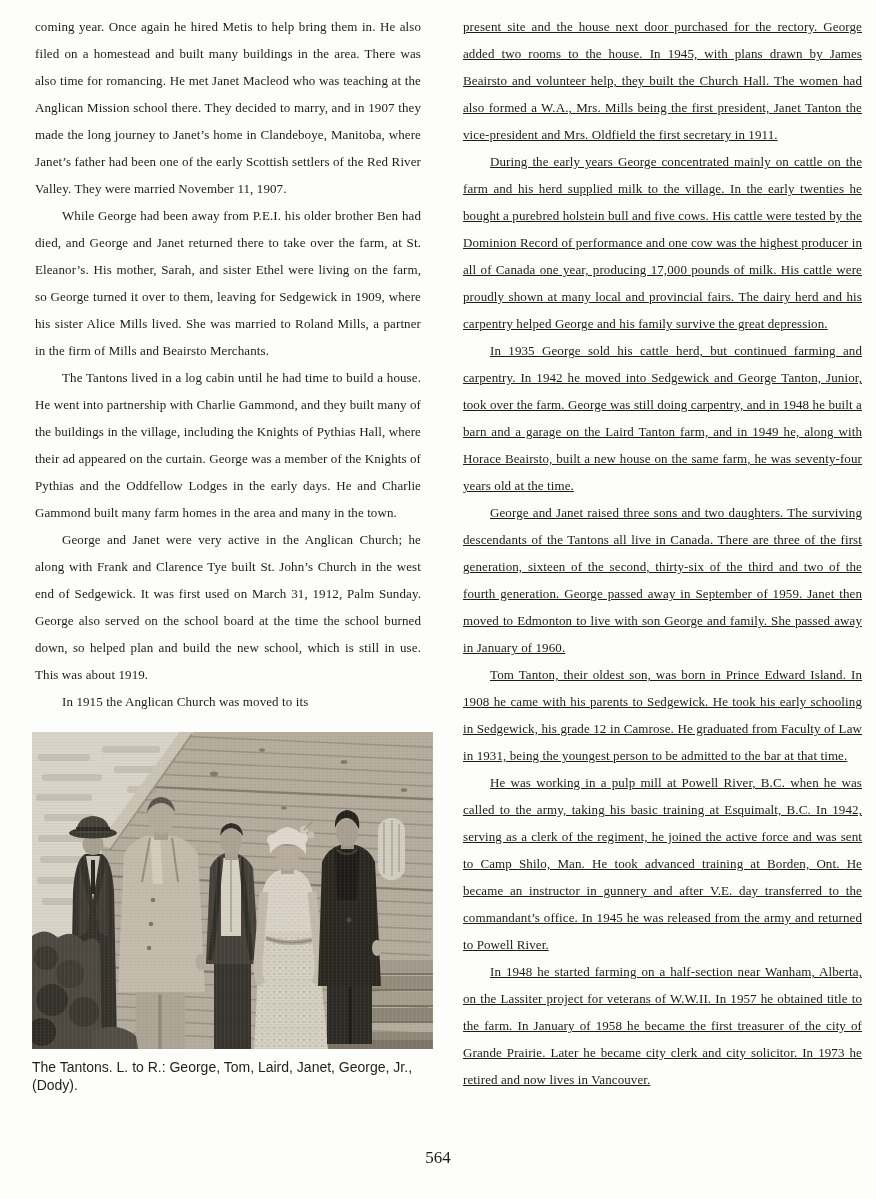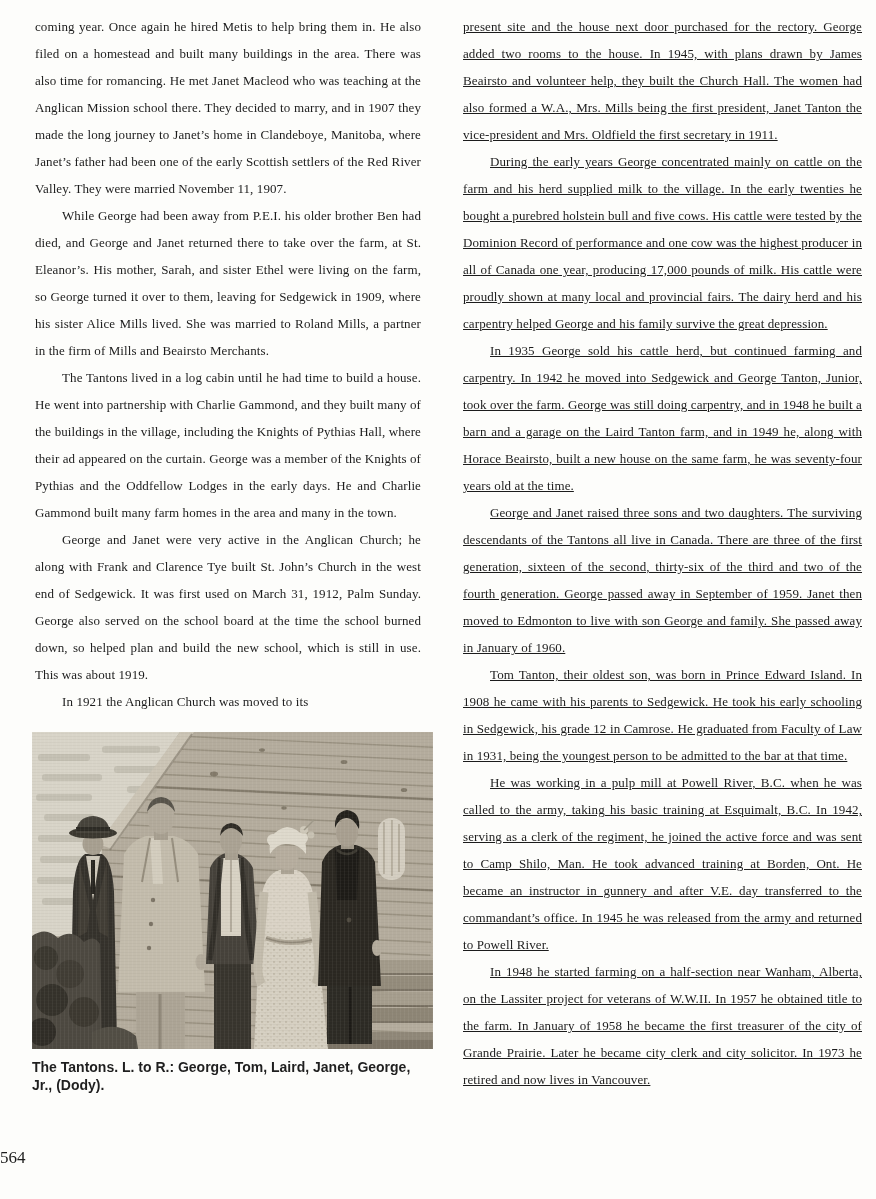--- a/index.html
+++ b/index.html
@@ -32,43 +32,44 @@
   .photo svg{display:block;}
   .grain{
     position:absolute;inset:0;
     background:
       repeating-linear-gradient(0deg, rgba(110,104,92,.06) 0 1px, transparent 1px 3px),
       repeating-linear-gradient(90deg, rgba(255,255,250,.05) 0 1px, transparent 1px 4px);
     pointer-events:none;
   }
   figcaption.caption{
     font-family:"Liberation Sans", sans-serif;
-    font-weight:bold;
+    font-weight:normal;
     font-size:14px;
     line-height:17.5px;
     color:#1f1f1f;
     margin-top:10px;
     width:401px;
     text-align:left;
   }
   .page-number{
     position:absolute;
     left:0;top:1148px;width:876px;
+    text-align:center;
     font-size:17px;
   }
 </style>
 </head>
 <body>
 
 <div class="col col-left">
   <p class="body-par">coming year. Once again he hired Metis to help bring them in. He also filed on a homestead and built many buildings in the area. There was also time for romancing. He met Janet Macleod who was teaching at the Anglican Mission school there. They decided to marry, and in 1907 they made the long journey to Janet’s home in Clandeboye, Manitoba, where Janet’s father had been one of the early Scottish settlers of the Red River Valley. They were married November 11, 1907.</p>
   <p class="body-par indent">While George had been away from P.E.I. his older brother Ben had died, and George and Janet returned there to take over the farm, at St. Eleanor’s. His mother, Sarah, and sister Ethel were living on the farm, so George turned it over to them, leaving for Sedgewick in 1909, where his sister Alice Mills lived. She was married to Roland Mills, a partner in the firm of Mills and Beairsto Merchants.</p>
   <p class="body-par indent">The Tantons lived in a log cabin until he had time to build a house. He went into partnership with Charlie Gammond, and they built many of the buildings in the village, including the Knights of Pythias Hall, where their ad appeared on the curtain. George was a member of the Knights of Pythias and the Oddfellow Lodges in the early days. He and Charlie Gammond built many farm homes in the area and many in the town.</p>
   <p class="body-par indent">George and Janet were very active in the Anglican Church; he along with Frank and Clarence Tye built St. John’s Church in the west end of Sedgewick. It was first used on March 31, 1912, Palm Sunday. George also served on the school board at the time the school burned down, so helped plan and build the new school, which is still in use. This was about 1919.</p>
-  <p class="body-par indent">In 1921 the Anglican Church was moved to its</p>
+  <p class="body-par indent">In 1915 the Anglican Church was moved to its</p>
 
   <figure class="photo-figure">
     <div class="photo">
       <svg viewBox="0 0 401 317" width="401" height="317" xmlns="http://www.w3.org/2000/svg">
         <defs>
           <pattern id="dressdots" width="6" height="6" patternUnits="userSpaceOnUse">
             <rect width="6" height="6" fill="#d6d0c2"></rect>
             <circle cx="2" cy="2" r="0.9" fill="#bdb5a5"></circle>
             <circle cx="5" cy="5" r="0.7" fill="#c5bdad"></circle>
           </pattern>

